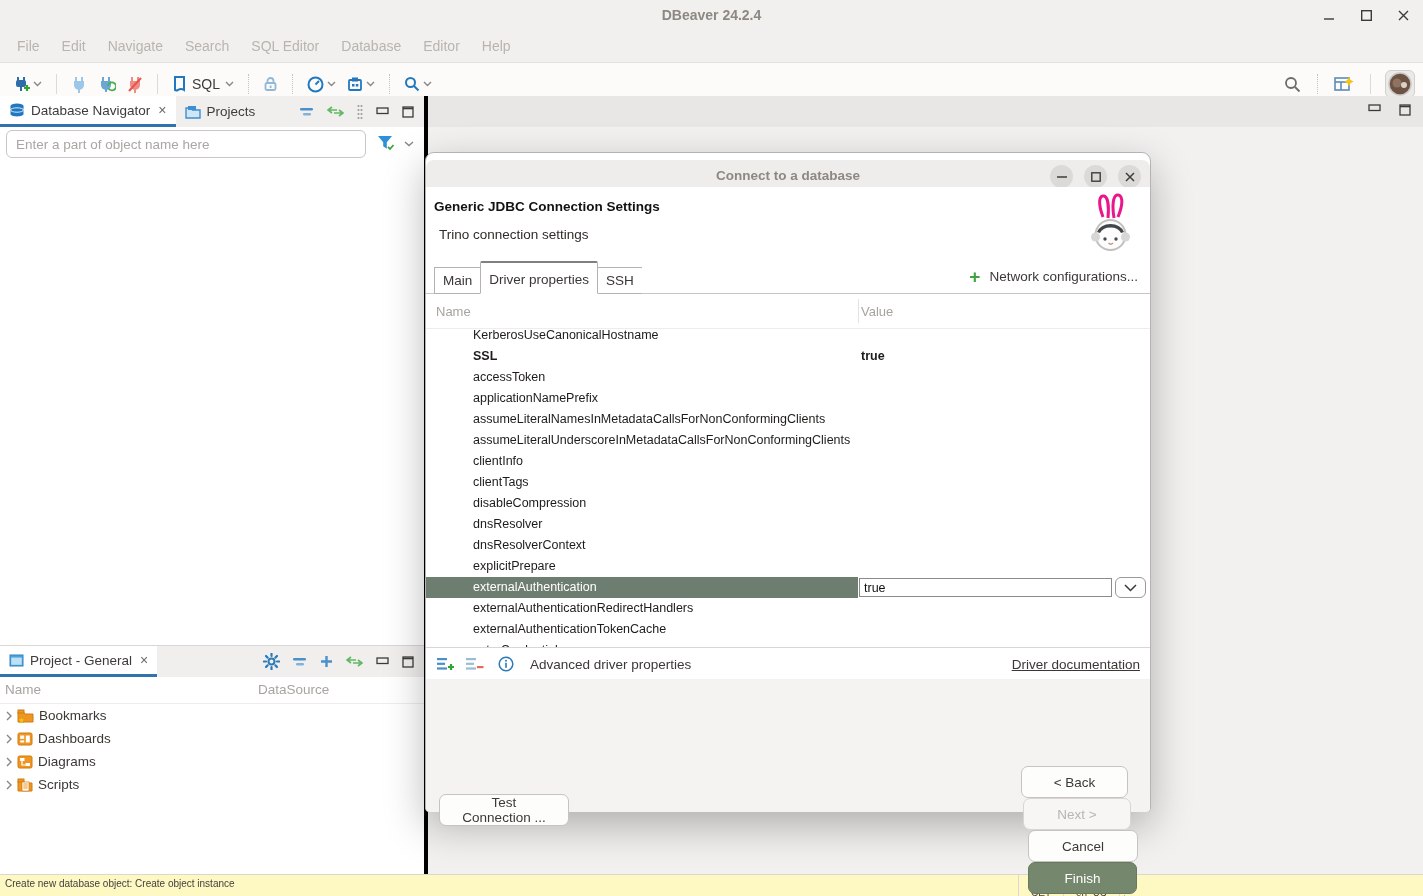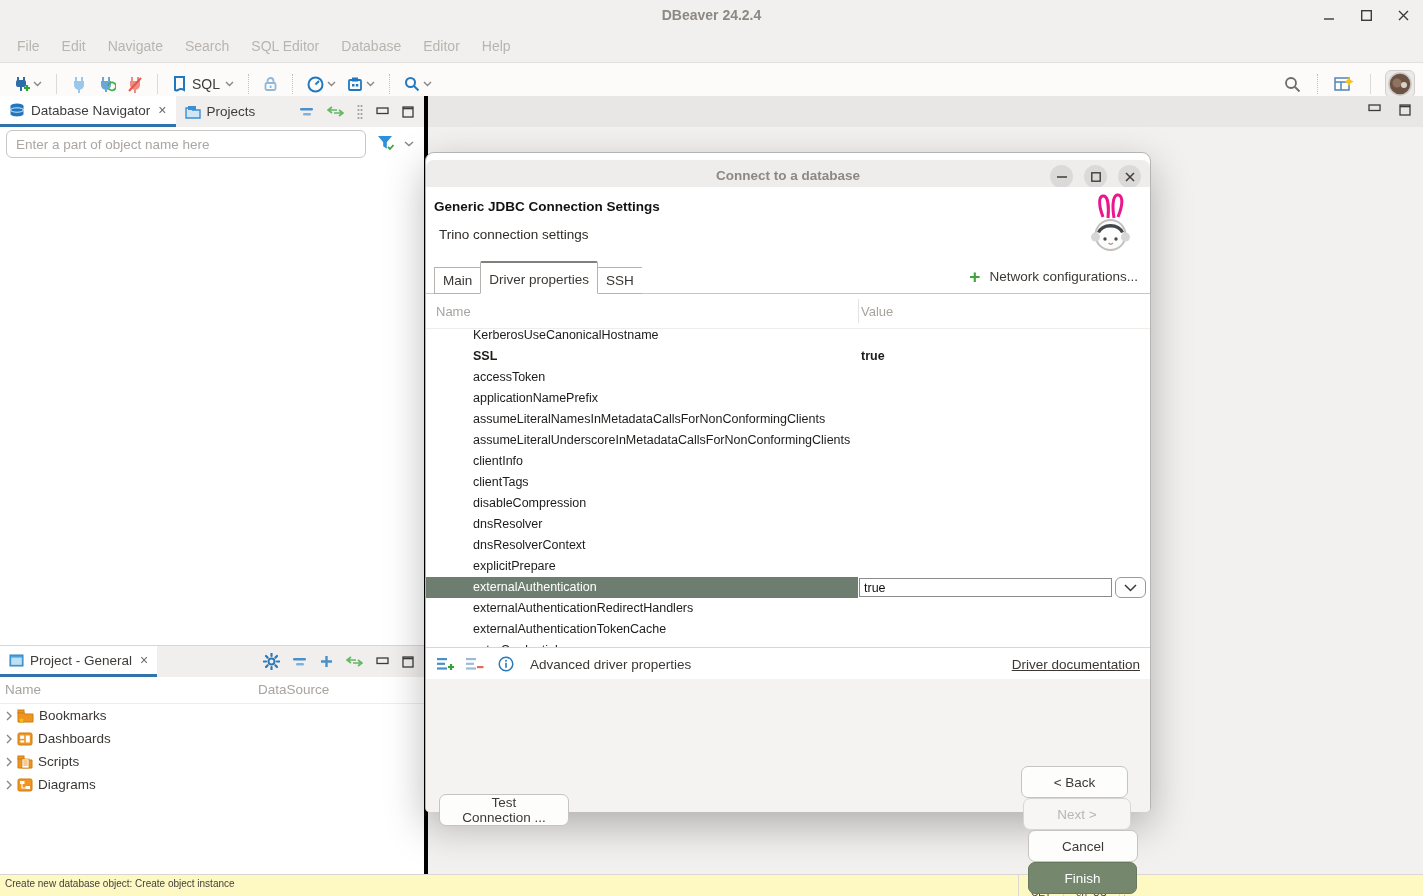--- a/index.html
+++ b/index.html
@@ -404,40 +404,40 @@
                   <rect x="8.8" y="3.5" width="4" height="7" fill="#fff"></rect>
                   <rect x="3.2" y="8.4" width="4" height="2.1" fill="#fff"></rect>
                 </svg></span>
               <span>Dashboards</span>
             </div>
             <div class="trow">
               <span class="i"><svg width="6" height="10" viewBox="0 0 6 10">
                   <polyline points="1,1 5,5 1,9" fill="none" stroke="#8a8683" stroke-width="1.4"></polyline>
                 </svg></span>
               <span class="i"><svg width="16" height="14" viewBox="0 0 16 14">
+                  <rect x="1" y="1" width="14" height="12" rx="1.5" fill="#f09521" stroke="#cf7d10"></rect>
+                  <rect x="3" y="3" width="4.5" height="3" fill="#fff"></rect>
+                  <rect x="8.5" y="8" width="4.5" height="3" fill="#fff"></rect>
+                  <path d="M5 6 v4 h3.5" fill="none" stroke="#fff" stroke-width="1.2"></path>
+                </svg></span>
+              <span>Diagrams</span>
+            </div>
+            <div class="trow">
+              <span class="i"><svg width="6" height="10" viewBox="0 0 6 10">
+                  <polyline points="1,1 5,5 1,9" fill="none" stroke="#8a8683" stroke-width="1.4"></polyline>
+                </svg></span>
+              <span class="i"><svg width="16" height="14" viewBox="0 0 16 14">
                   <path d="M1 3 h5.5 l1.5 2 h7 v8 h-14 z" fill="#f09521" stroke="#cf7d10"></path>
                   <rect x="1" y="1" width="6" height="3" fill="#f09521" stroke="#cf7d10"></rect>
                   <rect x="5" y="4" width="7" height="9" fill="#fff" stroke="#cf7d10" stroke-width="0.7"></rect>
                   <line x1="6.3" y1="6" x2="10.7" y2="6" stroke="#f09521"></line>
                   <line x1="6.3" y1="8" x2="10.7" y2="8" stroke="#f09521"></line>
                   <line x1="6.3" y1="10" x2="10.7" y2="10" stroke="#f09521"></line>
                 </svg></span>
               <span>Scripts</span>
-            </div>
-            <div class="trow">
-              <span class="i"><svg width="6" height="10" viewBox="0 0 6 10">
-                  <polyline points="1,1 5,5 1,9" fill="none" stroke="#8a8683" stroke-width="1.4"></polyline>
-                </svg></span>
-              <span class="i"><svg width="16" height="14" viewBox="0 0 16 14">
-                  <rect x="1" y="1" width="14" height="12" rx="1.5" fill="#f09521" stroke="#cf7d10"></rect>
-                  <rect x="3" y="3" width="4.5" height="3" fill="#fff"></rect>
-                  <rect x="8.5" y="8" width="4.5" height="3" fill="#fff"></rect>
-                  <path d="M5 6 v4 h3.5" fill="none" stroke="#fff" stroke-width="1.2"></path>
-                </svg></span>
-              <span>Diagrams</span>
             </div>
           </div>
       </div>
     </div>
 
     <div class="editor-area">
       <div class="editor-strip">
         <div class="strip-icons">
           <span class="i"><svg width="13" height="9">
                 <rect x="1" y="1" width="11" height="5.5" fill="none" stroke="#3d3a37" stroke-width="1.3"></rect>

